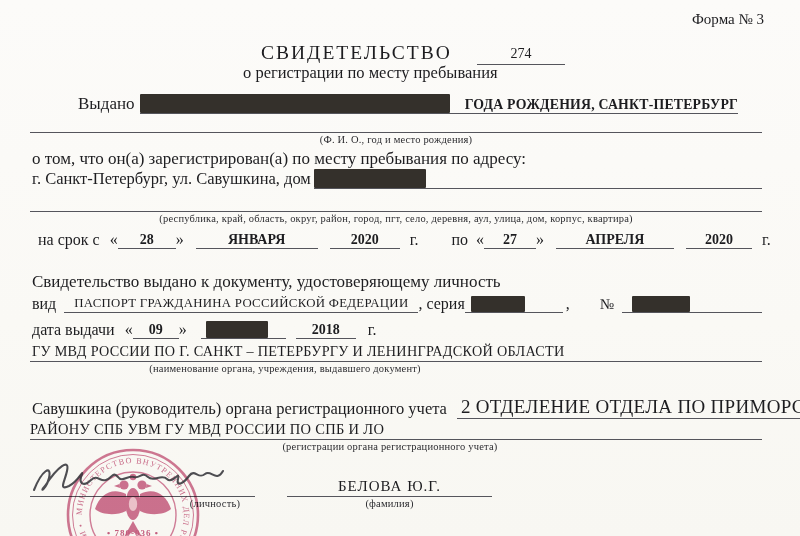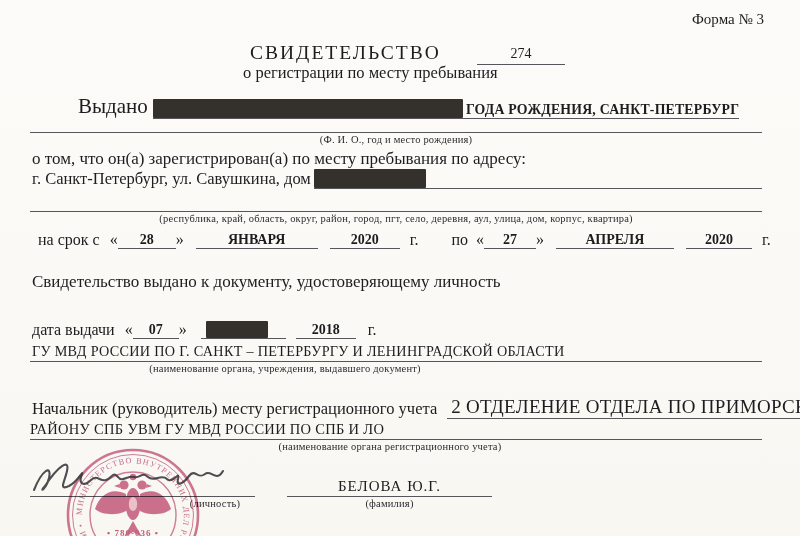--- a/index.html
+++ b/index.html
@@ -19,26 +19,26 @@
   .stamp{position:absolute;left:62px;top:444px;mix-blend-mode:multiply;opacity:.92;filter:blur(.3px);}
   .sig{position:absolute;left:28px;top:456px;z-index:3;}
 </style>
 </head>
 <body>
 
 <div class="sheet">
 
   <div class="abs" style="top:11px;right:36px;font-size:15px;">Форма № 3</div>
 
-  <div class="abs" style="top:42px;left:250px;font-size:19.5px;letter-spacing:2px;">СВИДЕТЕЛЬСТВО</div>
+  <div class="abs" style="top:42px;left:261px;font-size:19.5px;letter-spacing:2px;">СВИДЕТЕЛЬСТВО</div>
   <div class="abs u" style="top:44px;left:477px;width:88px;font-size:14px;height:20px;line-height:20px;">274</div>
   <div class="abs" style="top:63px;left:243px;font-size:16.5px;">о регистрации по месту пребывания</div>
 
   <div class="row" style="top:94px;left:78px;right:62px;">
-    <span class="lbl" style="font-size:21px;margin-right:5px;">Выдано</span>
+    <span class="lbl" style="font-size:17px;margin-right:5px;">Выдано</span>
     <span class="u" style="flex:1;display:flex;align-items:flex-end;text-align:left;justify-content:space-between;">
       <span class="redact" style="width:310px;height:19px;"></span>
       <span class="bold" style="font-size:13.8px;padding-left:3px;letter-spacing:.2px;">ГОДА РОЖДЕНИЯ, САНКТ-ПЕТЕРБУРГ</span>
     </span>
   </div>
   <div class="rule" style="top:132px;left:30px;right:38px;"></div>
   <div class="cap" style="top:134px;left:30px;right:38px;">(Ф. И. О., год и место рождения)</div>
 
   <div class="abs" style="top:149px;left:32px;font-size:17px;">о том, что он(а) зарегистрирован(а) по месту пребывания по адресу:</div>
 
@@ -63,44 +63,57 @@
     <span style="margin-left:8px;">«</span>
     <span class="u bold" style="width:52px;font-size:14px;">27</span>
     <span style="margin-right:12px;">»</span>
     <span class="u bold" style="width:118px;font-size:14px;">АПРЕЛЯ</span>
     <span class="u bold" style="width:66px;font-size:14px;margin-left:12px;">2020</span>
     <span style="margin-left:10px;">г.</span>
   </div>
 
   <div class="abs" style="top:272px;left:32px;font-size:17px;">Свидетельство выдано к документу, удостоверяющему личность</div>
 
+  <div class="row" style="top:295px;left:32px;right:38px;">
+    <span style="font-size:16px;margin-right:8px;">вид</span>
+    <span class="u typed" style="font-size:12.8px;padding:0 10px 1px;">ПАСПОРТ ГРАЖДАНИНА РОССИЙСКОЙ ФЕДЕРАЦИИ</span>
+    <span style="font-size:16px;">, серия</span>
+    <span class="u" style="width:92px;display:flex;align-items:flex-end;padding-left:6px;">
+      <span class="redact" style="width:54px;height:16px;"></span>
+    </span>
+    <span style="font-size:16px;padding-left:3px;">,</span>
+    <span style="font-size:15px;margin-left:30px;margin-right:8px;">№</span>
+    <span class="u" style="flex:1;display:flex;align-items:flex-end;padding-left:10px;">
+      <span class="redact" style="width:58px;height:16px;"></span>
+    </span>
+  </div>
 
   <div class="row" style="top:321px;left:32px;font-size:16px;">
     <span>дата выдачи</span>
     <span style="margin-left:10px;">«</span>
-    <span class="u bold" style="width:46px;font-size:14px;">07</span>
+    <span class="u bold" style="width:46px;font-size:14px;">09</span>
     <span style="margin-right:14px;">»</span>
     <span class="u" style="width:80px;display:flex;align-items:flex-end;padding-left:5px;">
       <span class="redact" style="width:62px;height:17px;"></span>
     </span>
     <span class="u bold" style="width:60px;font-size:14px;margin-left:10px;">2018</span>
     <span style="margin-left:12px;">г.</span>
   </div>
 
   <div class="abs typed" style="top:343px;left:32px;font-size:14.2px;">ГУ  МВД  РОССИИ  ПО  Г. САНКТ – ПЕТЕРБУРГУ  И  ЛЕНИНГРАДСКОЙ  ОБЛАСТИ</div>
   <div class="rule" style="top:361px;left:30px;right:38px;"></div>
   <div class="cap" style="top:363px;left:105px;width:360px;">(наименование органа, учреждения, выдавшего документ)</div>
 
   <div class="row" style="top:396px;left:32px;right:35px;">
-    <span style="font-size:16.5px;margin-right:10px;">Начальник (руководитель) месту регистрационного учета</span>
+    <span style="font-size:16.5px;margin-right:10px;">Савушкина (руководитель) органа регистрационного учета</span>
     <span class="u typed" style="flex:1;font-size:19px;text-align:left;padding-left:4px;">2 ОТДЕЛЕНИЕ ОТДЕЛА  ПО ПРИМОРСКОМУ</span>
   </div>
   <div class="abs typed" style="top:421px;left:30px;font-size:14.5px;">РАЙОНУ СПБ УВМ  ГУ  МВД РОССИИ  ПО СПБ  И  ЛО</div>
   <div class="rule" style="top:439px;left:30px;right:38px;"></div>
-  <div class="cap" style="top:441px;left:215px;width:350px;">(наименование органа регистрационного учета)</div>
+  <div class="cap" style="top:441px;left:215px;width:350px;">(регистрации органа регистрационного учета)</div>
 
   <div class="rule" style="top:496px;left:30px;width:225px;"></div>
   <div class="cap" style="top:498px;left:160px;width:110px;">(личность)</div>
 
   <div class="abs" style="top:478px;left:287px;width:205px;text-align:center;font-size:15px;letter-spacing:1px;">БЕЛОВА  Ю.Г.</div>
   <div class="rule" style="top:496px;left:287px;width:205px;"></div>
   <div class="cap" style="top:498px;left:287px;width:205px;">(фамилия)</div>
 
   <svg class="stamp" width="142" height="142" viewBox="0 0 142 142">
     <g stroke="#c5537a" fill="none">

